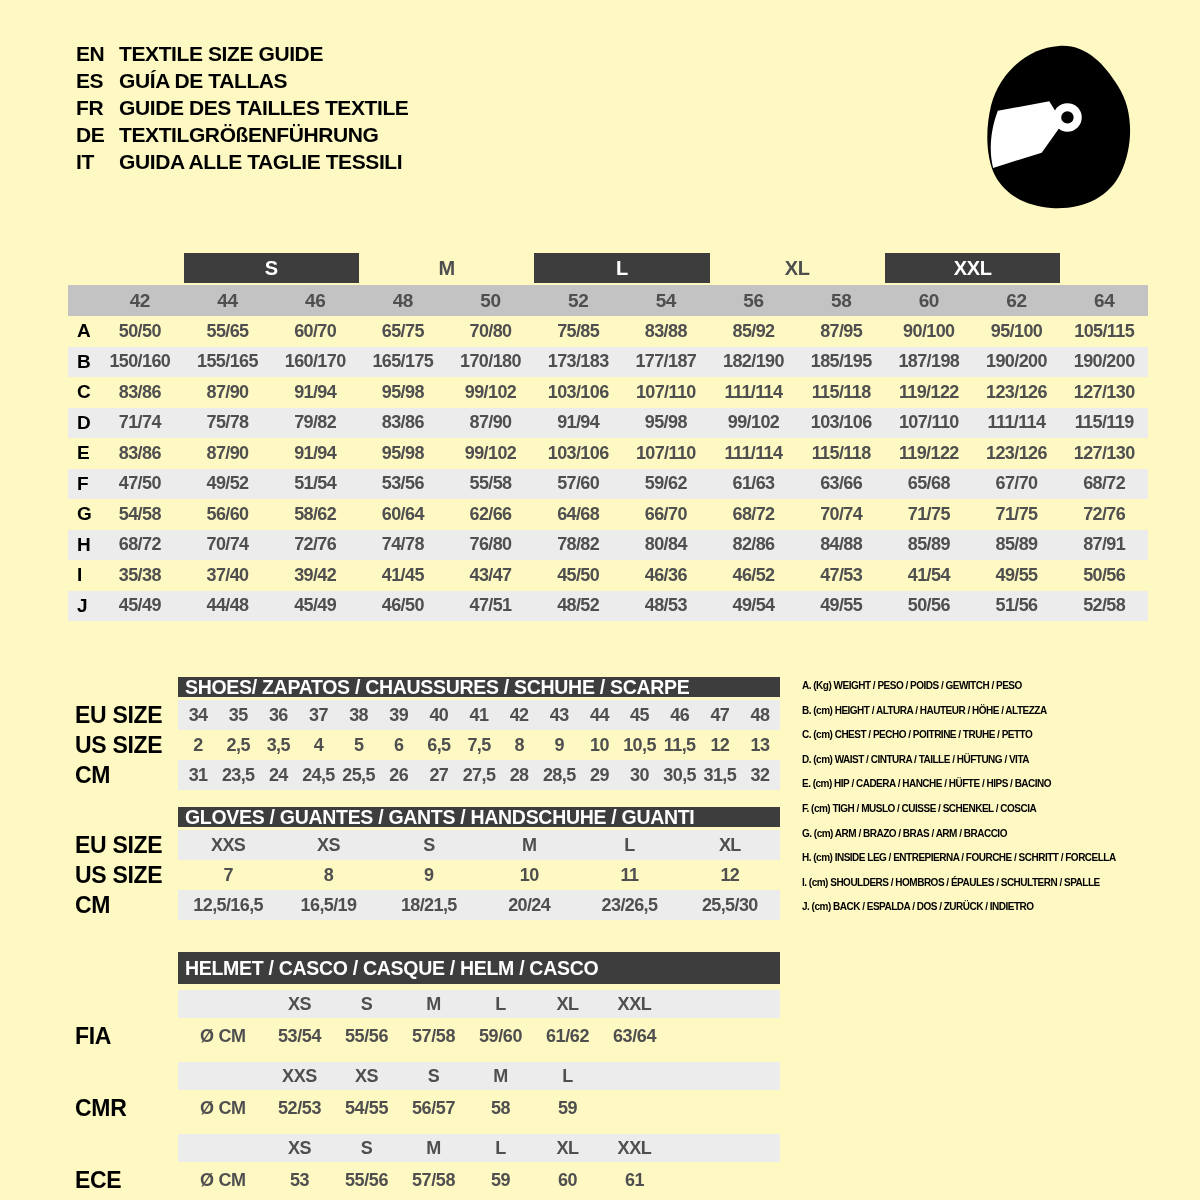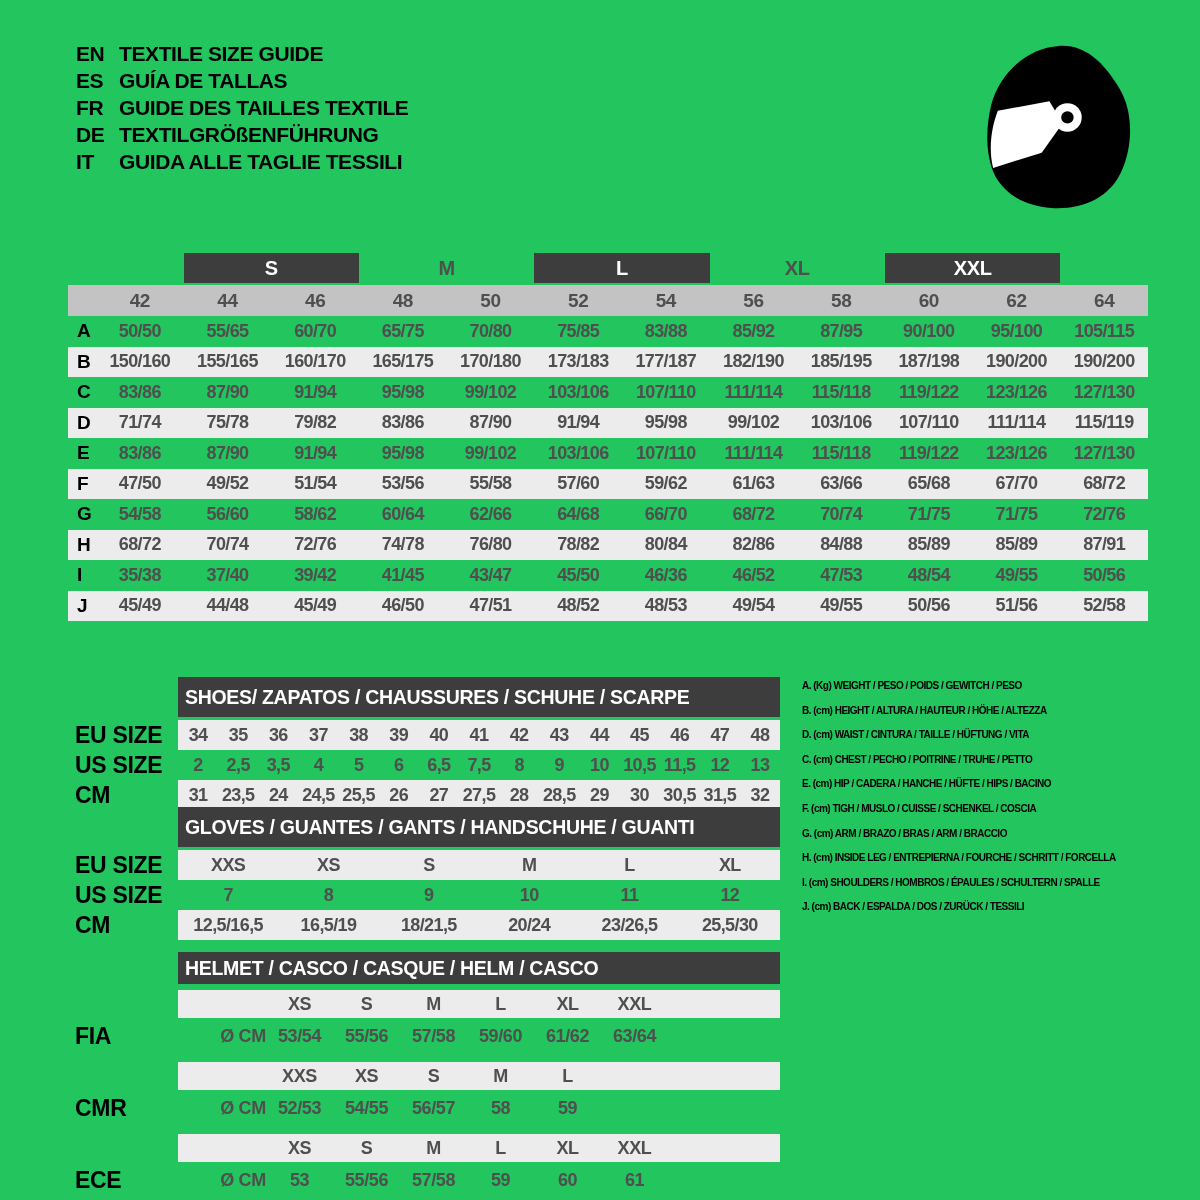--- a/index.html
+++ b/index.html
@@ -4,21 +4,21 @@
 <style>
   :root{
     --dark:#3d3d3d;
     --header-gray:#c3c3c3;
     --stripe:#ececec;
     --valtext:#4f4f4f;
     --labeltext:#000000;
   }
   html,body{margin:0;padding:0;background:#fff;}
   .page{
-    position:relative;width:1200px;height:1200px;background:#22c55e;overflow:hidden;
+    position:relative;width:1200px;height:1200px;background:#fef9c3;overflow:hidden;
     font-family:"Liberation Sans","DejaVu Sans",sans-serif;font-weight:bold;color:#000;
   }
   
   .lang-block{position:absolute;left:76px;top:40px;}
   .lang-row{display:flex;font-size:21px;line-height:27px;letter-spacing:-0.4px;}
   .lang-code{width:43px;flex:0 0 43px;}
   
   .helmet-icon{position:absolute;left:975px;top:40px;width:162px;height:172px;}
   .helmet-icon svg{width:100%;height:100%;}
   
@@ -34,35 +34,35 @@
   .m-row .rl{color:var(--labeltext);font-size:19px;padding-left:9px;}
   .m-cell{text-align:center;font-size:18px;color:var(--valtext);letter-spacing:-0.6px;white-space:nowrap;}
   
   .strip-section{position:absolute;left:68px;width:712px;}
   #shoesSec{top:677px;}
   #glovesSec{top:807px;}
   #helmetSec{top:952px;}
   .strip-row{display:grid;grid-template-columns:110px 602px;}
   .title-row{margin-bottom:3px;}
   .strip-gutter{}
-  .strip-title{background:var(--dark);color:#fff;font-size:19.5px;height:40px;display:flex;align-items:center;padding-left:7px;letter-spacing:-0.3px;}
+  .strip-title{background:var(--dark);color:#fff;font-size:19.5px;height:20px;display:flex;align-items:center;padding-left:7px;letter-spacing:-0.3px;}
   #helmetSec .strip-title{height:32px;margin-bottom:3px;}
   .strip-label{font-size:23px;color:var(--labeltext);display:flex;align-items:center;padding-left:7px;letter-spacing:-0.3px;}
   .strip-values{display:grid;height:30px;align-items:center;}
   .cols-15{grid-template-columns:repeat(15,1fr);}
   .cols-6{grid-template-columns:repeat(6,1fr);}
   .sv-cell{text-align:center;font-size:18px;color:var(--valtext);letter-spacing:-0.6px;white-space:nowrap;}
   .bg-gray{background:var(--stripe);}
   
   .h-row{display:grid;grid-template-columns:88px repeat(6,67px) 1fr;align-items:center;}
   .h-size{height:28px;}
   .h-val{height:36px;}
   .gap-top{margin-top:8px;}
   .h-cell{text-align:center;font-size:18px;color:var(--valtext);letter-spacing:-0.4px;white-space:nowrap;}
-  .h-unit{font-size:18px;color:var(--valtext);padding-left:22px;letter-spacing:-0.3px;white-space:nowrap;text-align:right;}
+  .h-unit{font-size:18px;color:var(--valtext);padding-left:22px;letter-spacing:-0.3px;white-space:nowrap;}
   
   .legend{position:absolute;left:802px;top:674px;width:396px;}
   .legend-entry{font-size:10px;line-height:24.6px;letter-spacing:-0.5px;color:var(--labeltext);}
 </style>
 </head>
 <body>
 
 <div class="page">
 
   <div class="lang-block" id="langs">
@@ -244,21 +244,21 @@
           <div class="rl">I</div>
           <div class="m-cell">35/38</div>
           <div class="m-cell">37/40</div>
           <div class="m-cell">39/42</div>
           <div class="m-cell">41/45</div>
           <div class="m-cell">43/47</div>
           <div class="m-cell">45/50</div>
           <div class="m-cell">46/36</div>
           <div class="m-cell">46/52</div>
           <div class="m-cell">47/53</div>
-          <div class="m-cell">48/54</div>
+          <div class="m-cell">41/54</div>
           <div class="m-cell">49/55</div>
           <div class="m-cell">50/56</div>
         </div>
         <div class="m-row alt">
           <div class="rl">J</div>
           <div class="m-cell">45/49</div>
           <div class="m-cell">44/48</div>
           <div class="m-cell">45/49</div>
           <div class="m-cell">46/50</div>
           <div class="m-cell">47/51</div>
@@ -461,23 +461,23 @@
             <div class="h-cell">60</div>
             <div class="h-cell">61</div>
           </div>
         </div>
       </div>
   </div>
 
   <div class="legend" id="legend">
       <div class="legend-entry">A. (Kg) WEIGHT / PESO / POIDS / GEWITCH / PESO</div>
       <div class="legend-entry">B. (cm) HEIGHT / ALTURA / HAUTEUR / HÖHE / ALTEZZA</div>
+      <div class="legend-entry">C. (cm) CHEST / PECHO / POITRINE / TRUHE / PETTO</div>
       <div class="legend-entry">D. (cm) WAIST / CINTURA / TAILLE / HÜFTUNG / VITA</div>
-      <div class="legend-entry">C. (cm) CHEST / PECHO / POITRINE / TRUHE / PETTO</div>
       <div class="legend-entry">E. (cm) HIP / CADERA / HANCHE / HÜFTE / HIPS / BACINO</div>
       <div class="legend-entry">F. (cm) TIGH / MUSLO / CUISSE / SCHENKEL / COSCIA</div>
       <div class="legend-entry">G. (cm) ARM / BRAZO / BRAS / ARM / BRACCIO</div>
       <div class="legend-entry">H. (cm) INSIDE LEG / ENTREPIERNA / FOURCHE / SCHRITT / FORCELLA</div>
       <div class="legend-entry">I. (cm) SHOULDERS / HOMBROS / ÉPAULES / SCHULTERN / SPALLE</div>
-      <div class="legend-entry">J. (cm) BACK / ESPALDA / DOS / ZURÜCK / TESSILI</div>
+      <div class="legend-entry">J. (cm) BACK / ESPALDA / DOS / ZURÜCK / INDIETRO</div>
     </div>
 
 </div>
 
 </body></html>

